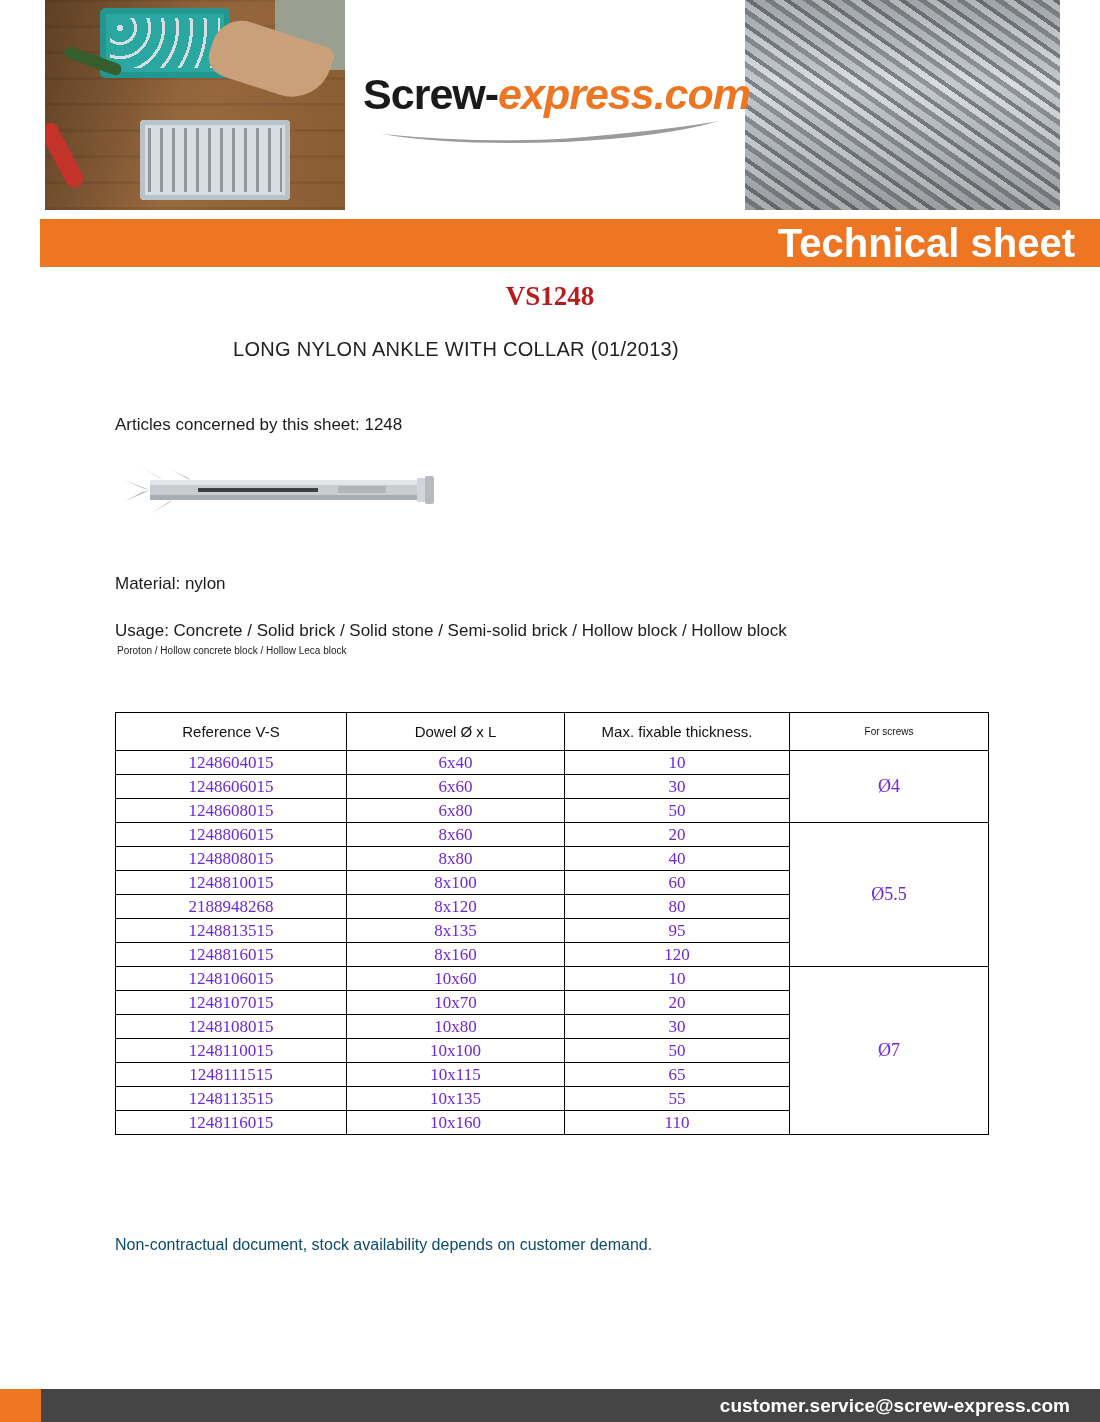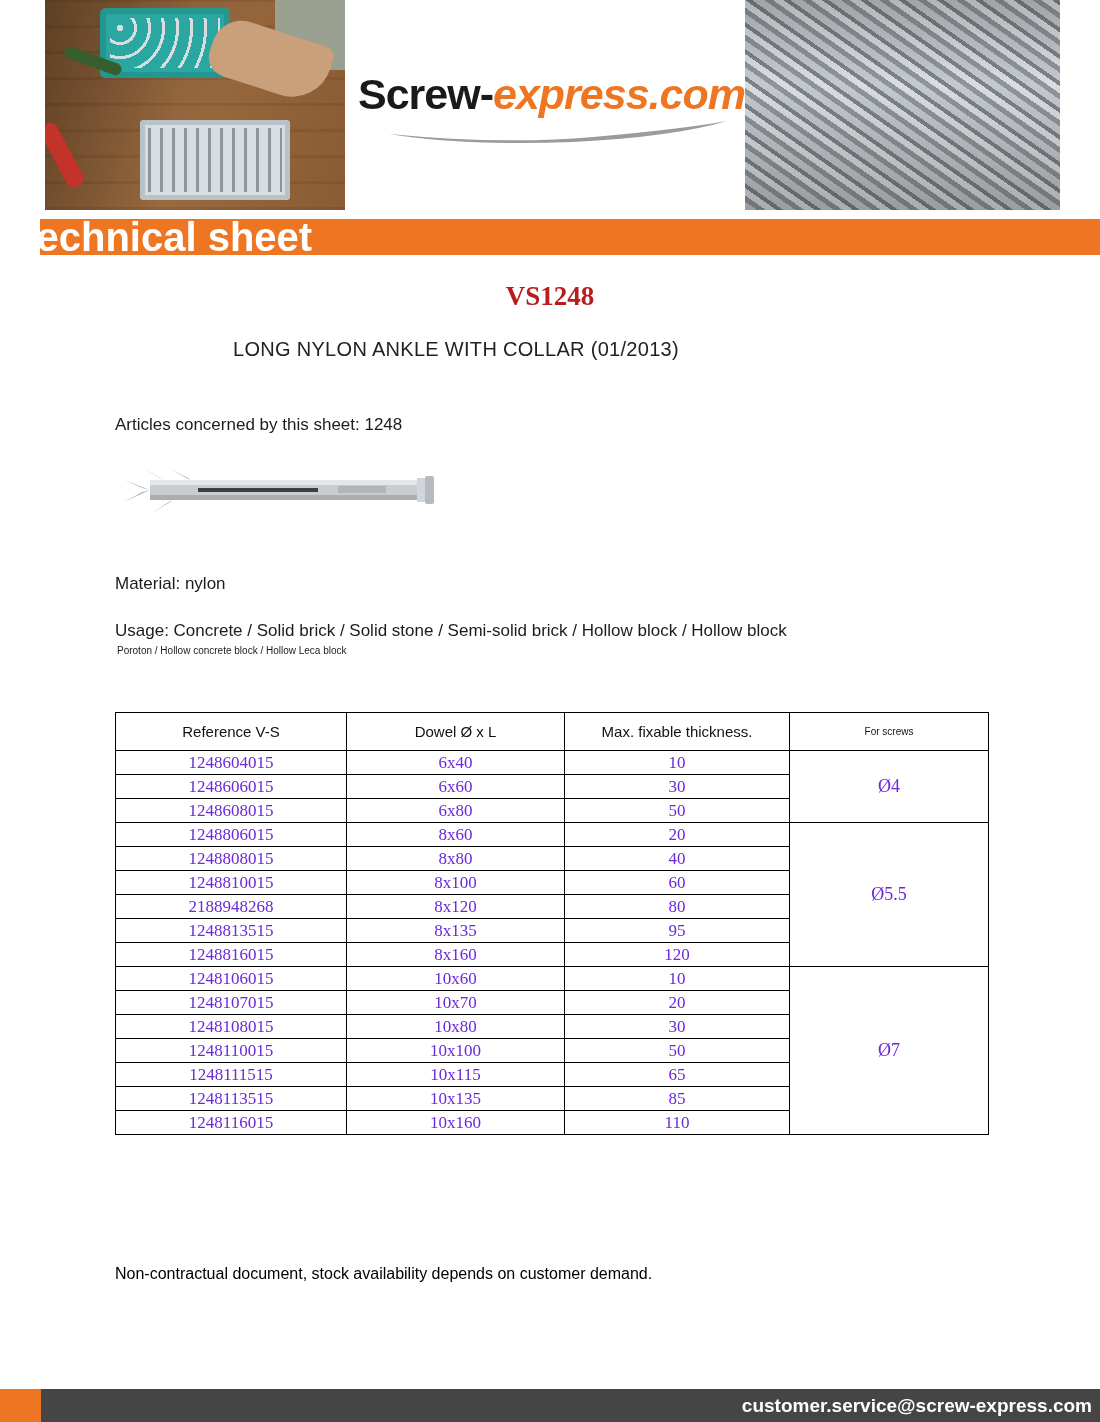--- a/index.html
+++ b/index.html
@@ -37,52 +37,52 @@
   .photo-right {
     position: absolute; left: 745px; top: 0; width: 315px; height: 210px;
     background:
       linear-gradient(rgba(0,0,0,.18), rgba(0,0,0,0) 40%, rgba(0,0,0,.22)),
       repeating-linear-gradient(35deg, #c4c9cd 0 7px, #8e949a 7px 12px, #d9dde0 12px 18px, #7c8288 18px 22px),
       repeating-linear-gradient(-28deg, rgba(183,155,74,.85) 0 9px, rgba(140,112,40,.85) 9px 14px, rgba(214,192,120,.85) 14px 22px, rgba(0,0,0,0) 22px 38px),
       #9aa0a6;
   }
 
   
-  .logo-wrap { position: absolute; left: 358px; top: 70px; width: 400px; text-align: left; }
+  .logo-wrap { position: absolute; left: 350px; top: 70px; width: 400px; text-align: right; }
   .logo-line { white-space: nowrap; font-size: 43px; font-weight: bold; letter-spacing: -1px; }
   .logo-black { color: #1a1a1a; font-family: "Liberation Sans", sans-serif; }
   .logo-orange { color: #ee7623; font-style: italic; font-family: "Liberation Sans", sans-serif; }
   .logo-swoosh { display: block; margin: 2px auto 0 auto; }
 
   
   .banner {
-    position: absolute; left: 40px; top: 219px; width: 1060px; height: 36px;
+    position: absolute; left: 40px; top: 219px; width: 1060px; height: 48px;
     background: #ee7623;
-    display: flex; align-items: center; justify-content: flex-start;
+    display: flex; align-items: center; justify-content: flex-end;
   }
   .banner-title {
     color: #ffffff; font-size: 40px; font-weight: bold;
     letter-spacing: 0px; font-family: "Liberation Sans", sans-serif;
     transform: translateX(-25px);
   }
 
   
   .doc-code {
     position: absolute; left: 0; top: 281px; width: 1100px; text-align: center;
     font-family: "Liberation Serif", serif; font-weight: bold; font-size: 27px; color: #b91c1c;
   }
   .doc-title {
     position: absolute; left: 0; top: 338px; width: 912px; text-align: center;
     font-size: 20px; color: #222; letter-spacing: .3px;
   }
   .articles-line { position: absolute; left: 115px; top: 415px; font-size: 17px; color: #1c1c1c; }
   .material-line { position: absolute; left: 115px; top: 574px; font-size: 17px; color: #1c1c1c; }
   .usage-line1 { position: absolute; left: 115px; top: 621px; font-size: 17px; color: #1c1c1c; }
   .usage-line2 { position: absolute; left: 117px; top: 645px; font-size: 10px; color: #1c1c1c; }
-  .footnote { position: absolute; left: 115px; top: 1265px; font-size: 16px; color: #000000; }
+  .footnote { position: absolute; left: 115px; top: 1236px; font-size: 16px; color: #0c4a6e; }
 
   
   .product-img { position: absolute; left: 120px; top: 458px; width: 322px; height: 64px; }
 
   
   .spec-table {
     position: absolute; left: 115px; top: 712px; width: 873px;
     border-collapse: collapse; table-layout: fixed;
   }
   .spec-table th, .spec-table td {
@@ -100,21 +100,21 @@
   .spec-table td.screw-cell { font-size: 18px; }
 
   
   .footer-bar {
     position: absolute; left: 0; bottom: 0; width: 1100px; height: 33px;
     background: #454545;
     display: flex; align-items: center; justify-content: flex-end;
   }
   .footer-orange { position: absolute; left: 0; top: 0; width: 41px; height: 33px; background: #ee7623; }
   .footer-email {
-    color: #ffffff; font-weight: bold; font-size: 19px; padding-right: 8px;
+    color: #ffffff; font-weight: bold; font-size: 19px; padding-right: 30px;
     font-family: "Liberation Sans", sans-serif;
   }
 </style>
 </head>
 <body>
 
 <div class="page">
 
   <div class="photo-left">
     <div class="sleeve"></div>
@@ -252,21 +252,21 @@
           <td>50</td>
         </tr>
         <tr>
           <td>1248111515</td>
           <td>10x115</td>
           <td>65</td>
         </tr>
         <tr>
           <td>1248113515</td>
           <td>10x135</td>
-          <td>85</td>
+          <td>55</td>
         </tr>
         <tr>
           <td>1248116015</td>
           <td>10x160</td>
           <td>110</td>
         </tr>
       </tbody>
   </table>
 
   <div class="footnote">Non-contractual document, stock availability depends on customer demand.</div>

